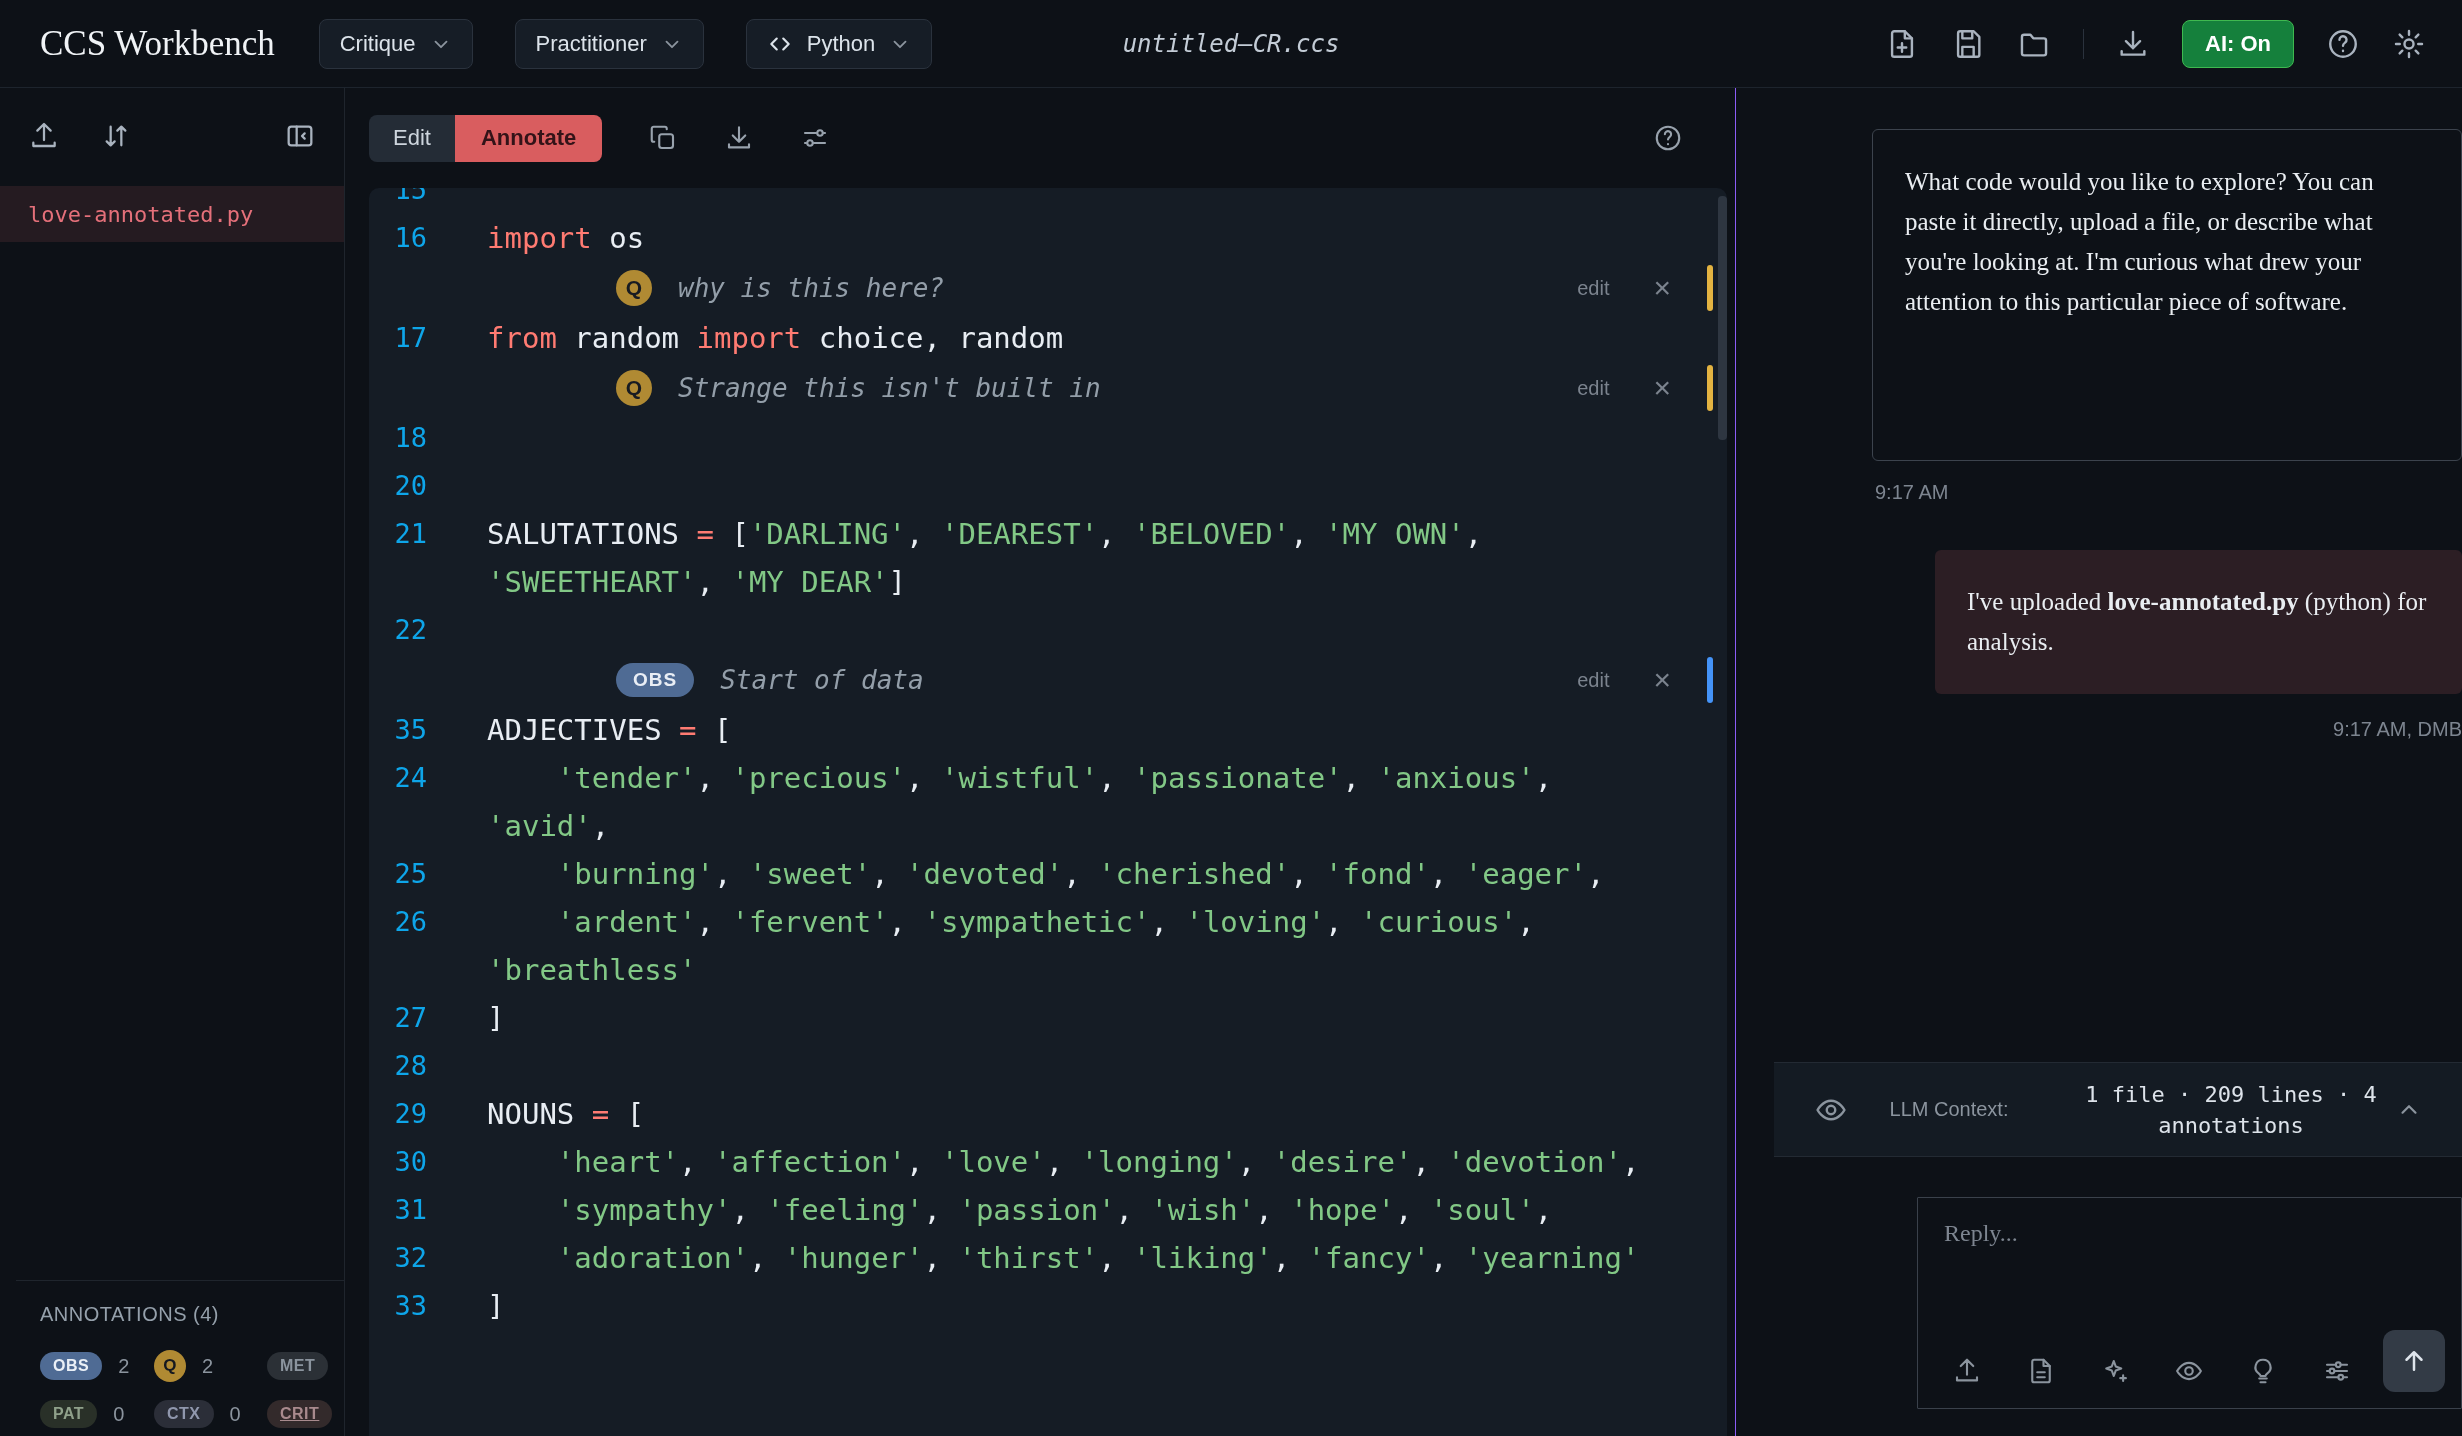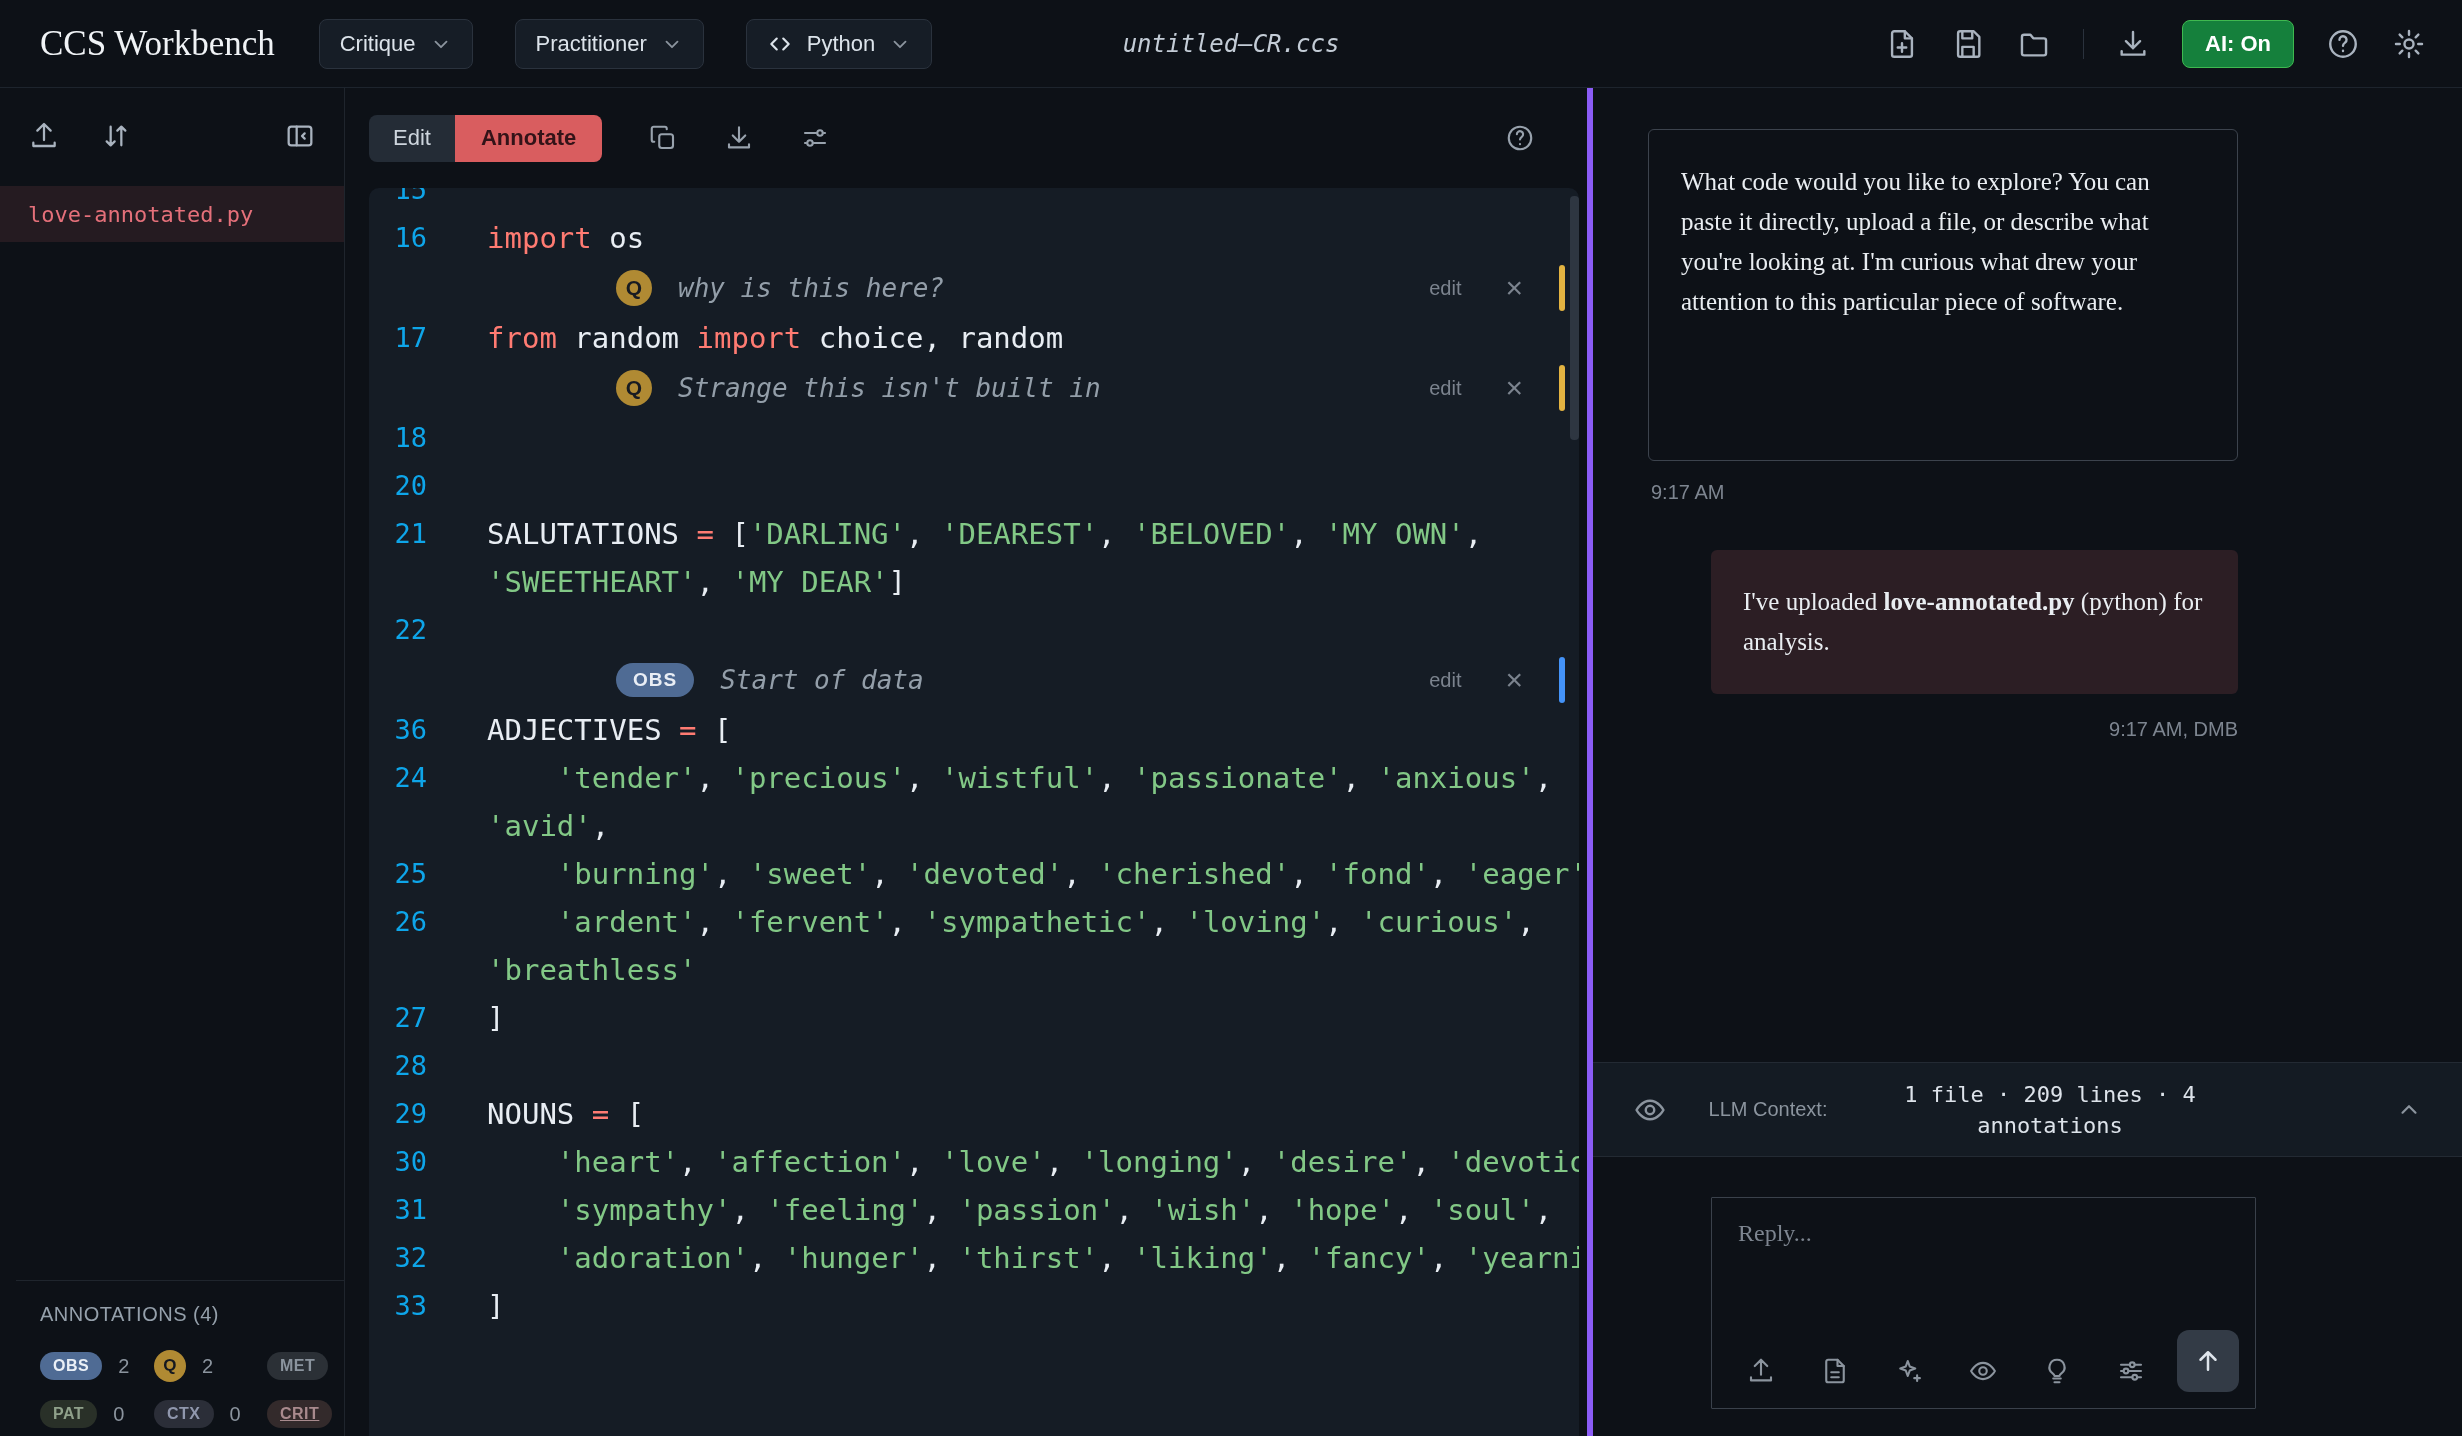--- a/index.html
+++ b/index.html
@@ -86,21 +86,21 @@
   .ann-text { font-family:"DejaVu Sans Mono","Liberation Mono",monospace; font-style:italic; font-size:26px; color:#939ea9; white-space:nowrap; }
   .ann-spacer { flex:1; }
   .ann-edit { color:#7b838e; font-size:20px; margin-right:44px; }
   .ann-close { color:#7b838e; font-size:30px; line-height:1; }
   .ann-marker { position:absolute; right:14px; top:3px; width:6px; height:46px; border-radius:3px; }
   .ann-marker-q { background:#e3b341; }
   .ann-marker-obs { background:#4493f8; }
   .code-sb { position:absolute; right:0; top:8px; width:9px; height:244px; background:#2e3641; border-radius:4px; }
 
   
-  .chat { width:875px; flex:none; border-left:6px solid #8b5cf6; display:flex; flex-direction:column; background:#0d1117; }
+  .chat { width:727px; flex:none; border-left:1px solid #8b5cf6; display:flex; flex-direction:column; background:#0d1117;align-items:flex-end; }
   .chat-msgs { flex:1; padding-top:41px; overflow:hidden; }
   .serif { font-family:"Liberation Serif", serif; }
   .ai-card { margin-left:55px; width:590px; min-height:332px; border:1px solid #3c434d; border-radius:6px; padding:32px; }
   .ai-card p { font-size:25px; line-height:40px; color:#e9edf1; }
   .ai-time { margin:20px 0 0 58px; color:#7d8590; font-size:20px; }
   .user-msg { margin:46px 0 16px 118px; width:527px; background:#2c1e24; border-radius:6px; padding:32px;
     font-size:25px; line-height:40px; color:#e9edf1; }
   .user-time { margin-top:24px; width:645px; text-align:right; color:#7d8590; font-size:20px; }
 
   .ctx-bar { height:95px; flex:none; background:#141b23; border-top:1px solid #232a33; border-bottom:1px solid #232a33;
@@ -369,21 +369,21 @@
           </div>
           <div class="ann-row">
             <span class="ann-badge-obs">OBS</span>
             <span class="ann-text">Start of data</span>
             <span class="ann-spacer"></span>
             <span class="ann-edit">edit</span>
             <span class="ann-close">×</span>
             <span class="ann-marker ann-marker-obs"></span>
           </div>
           <div class="code-row">
-            <span class="gutter">36</span>
+            <span class="gutter">35</span>
             <span class="code-text"><span class="tok-pl">ADJECTIVES </span><span class="tok-op">=</span><span class="tok-pl"> [</span></span>
           </div>
           <div class="code-row">
             <span class="gutter">24</span>
             <span class="code-text"><span class="tok-pl">    </span><span class="tok-str">'tender'</span><span class="tok-pl">, </span><span class="tok-str">'precious'</span><span class="tok-pl">, </span><span class="tok-str">'wistful'</span><span class="tok-pl">, </span><span class="tok-str">'passionate'</span><span class="tok-pl">, </span><span class="tok-str">'anxious'</span><span class="tok-pl">, </span><span class="tok-str">'avid'</span><span class="tok-pl">,</span></span>
           </div>
           <div class="code-row">
             <span class="gutter">25</span>
             <span class="code-text"><span class="tok-pl">    </span><span class="tok-str">'burning'</span><span class="tok-pl">, </span><span class="tok-str">'sweet'</span><span class="tok-pl">, </span><span class="tok-str">'devoted'</span><span class="tok-pl">, </span><span class="tok-str">'cherished'</span><span class="tok-pl">, </span><span class="tok-str">'fond'</span><span class="tok-pl">, </span><span class="tok-str">'eager'</span><span class="tok-pl">,</span></span>
           </div>

